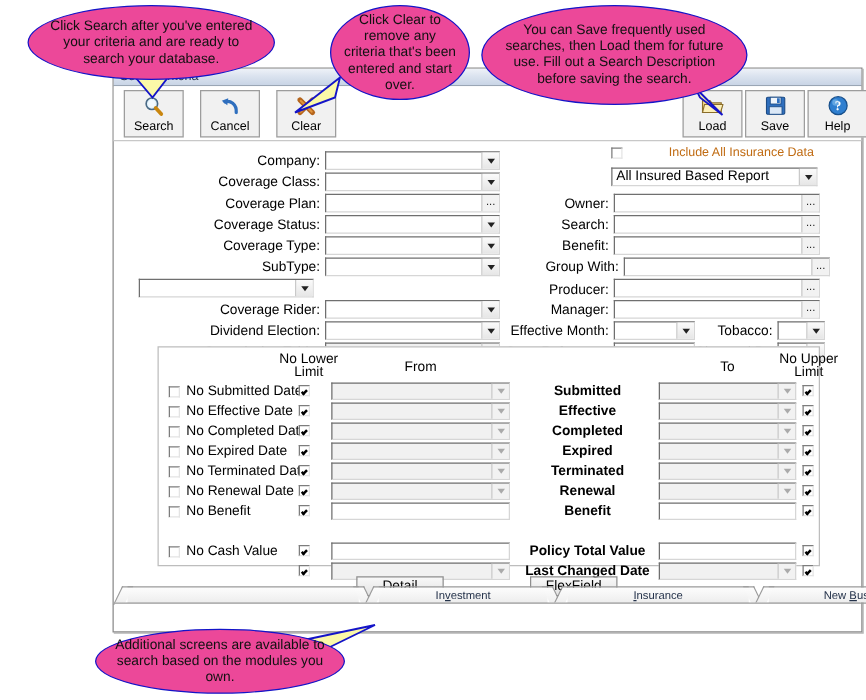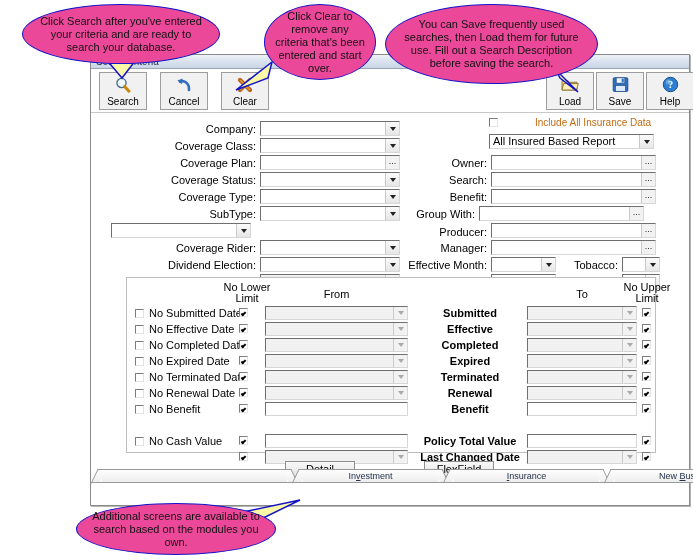--- a/index.html
+++ b/index.html
@@ -397,21 +397,21 @@
     </div>
     <div class="frow" style="left:310px;top:76px;">
       <div class="flabel" style="width:86px;">Benefit:</div>
       <div class="fin" style="width:165px;">
         <div class="txt"></div>
         <div class="arrow-btn flat">
             <span class="dots">...</span>
           </div>
       </div>
     </div>
-    <div class="frow" style="left:298px;top:93px;">
+    <div class="frow" style="left:318px;top:93px;">
       <div class="flabel" style="width:86px;">Group With:</div>
       <div class="fin" style="width:165px;">
         <div class="txt"></div>
         <div class="arrow-btn flat">
             <span class="dots">...</span>
           </div>
       </div>
     </div>
     <div class="frow" style="left:310px;top:110px;align-items:flex-end;">
       <div class="flabel" style="width:86px;">Producer:</div>

